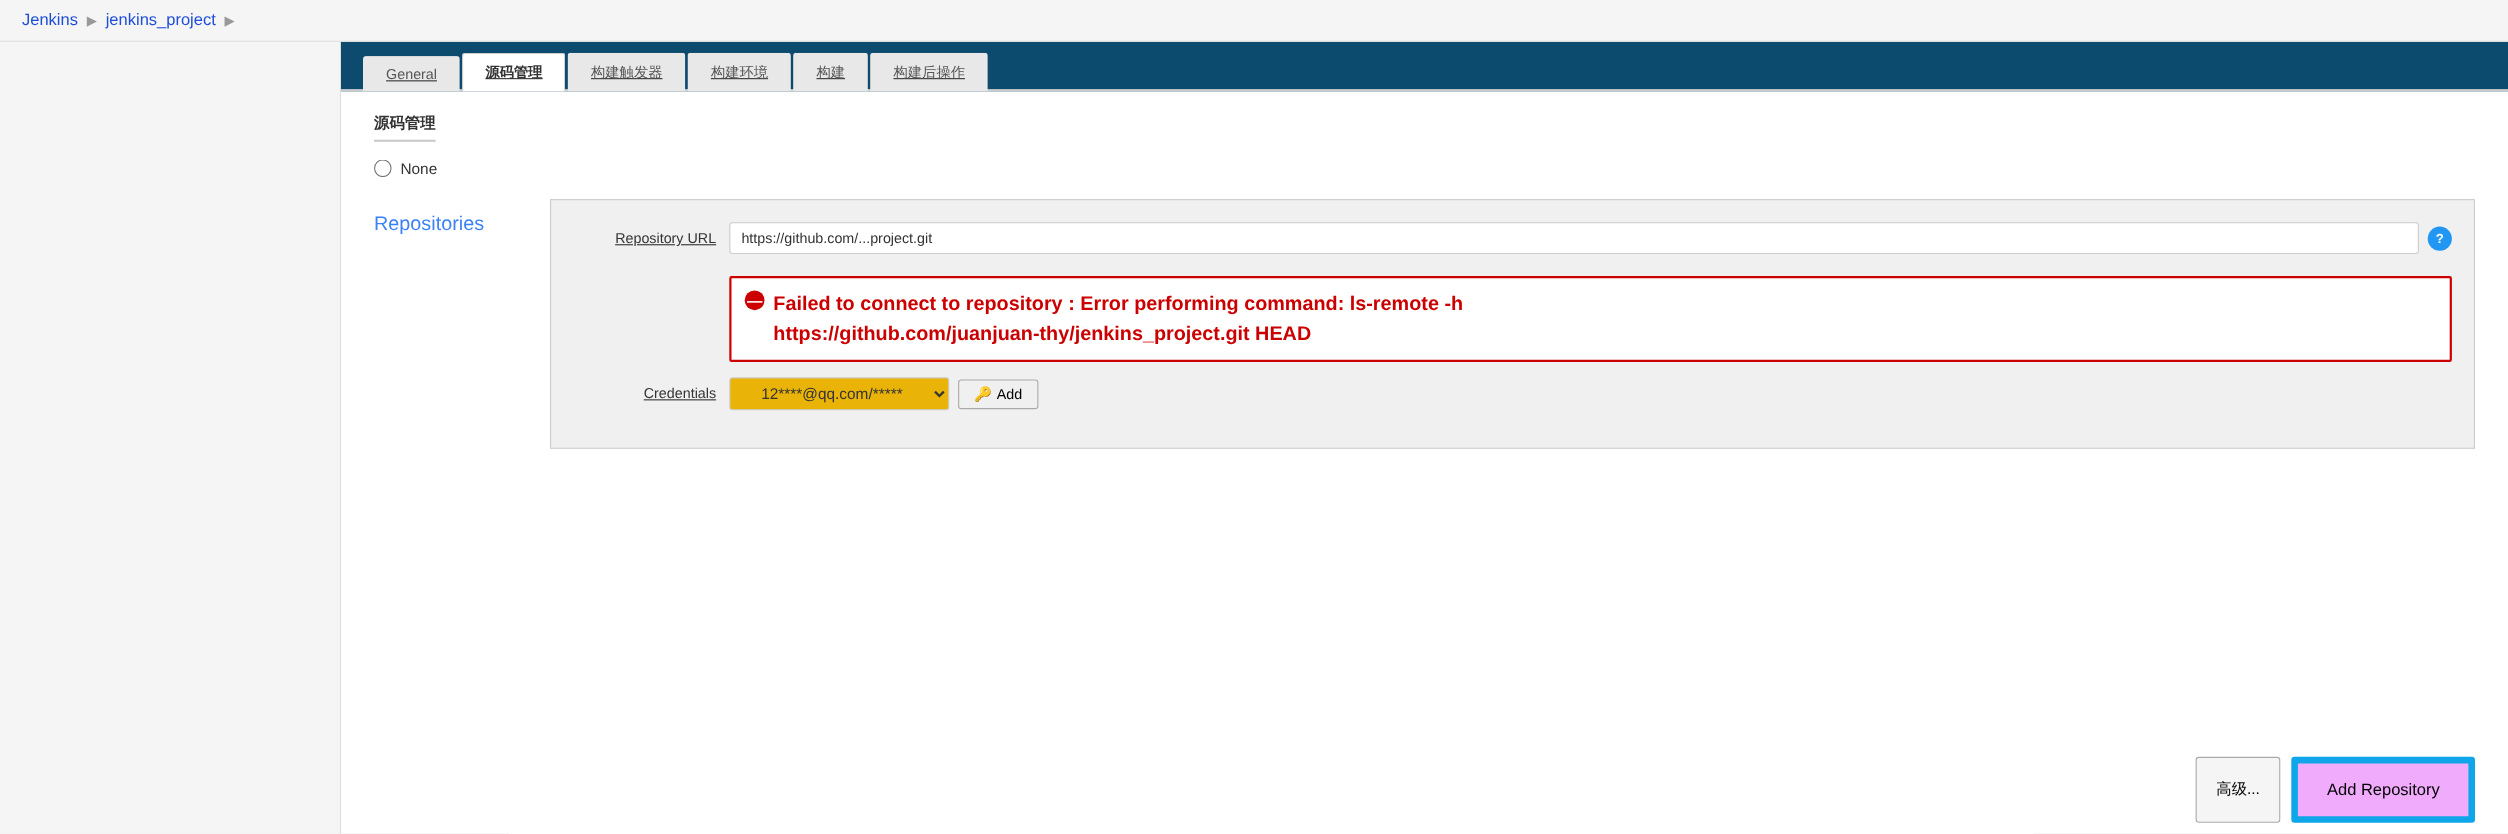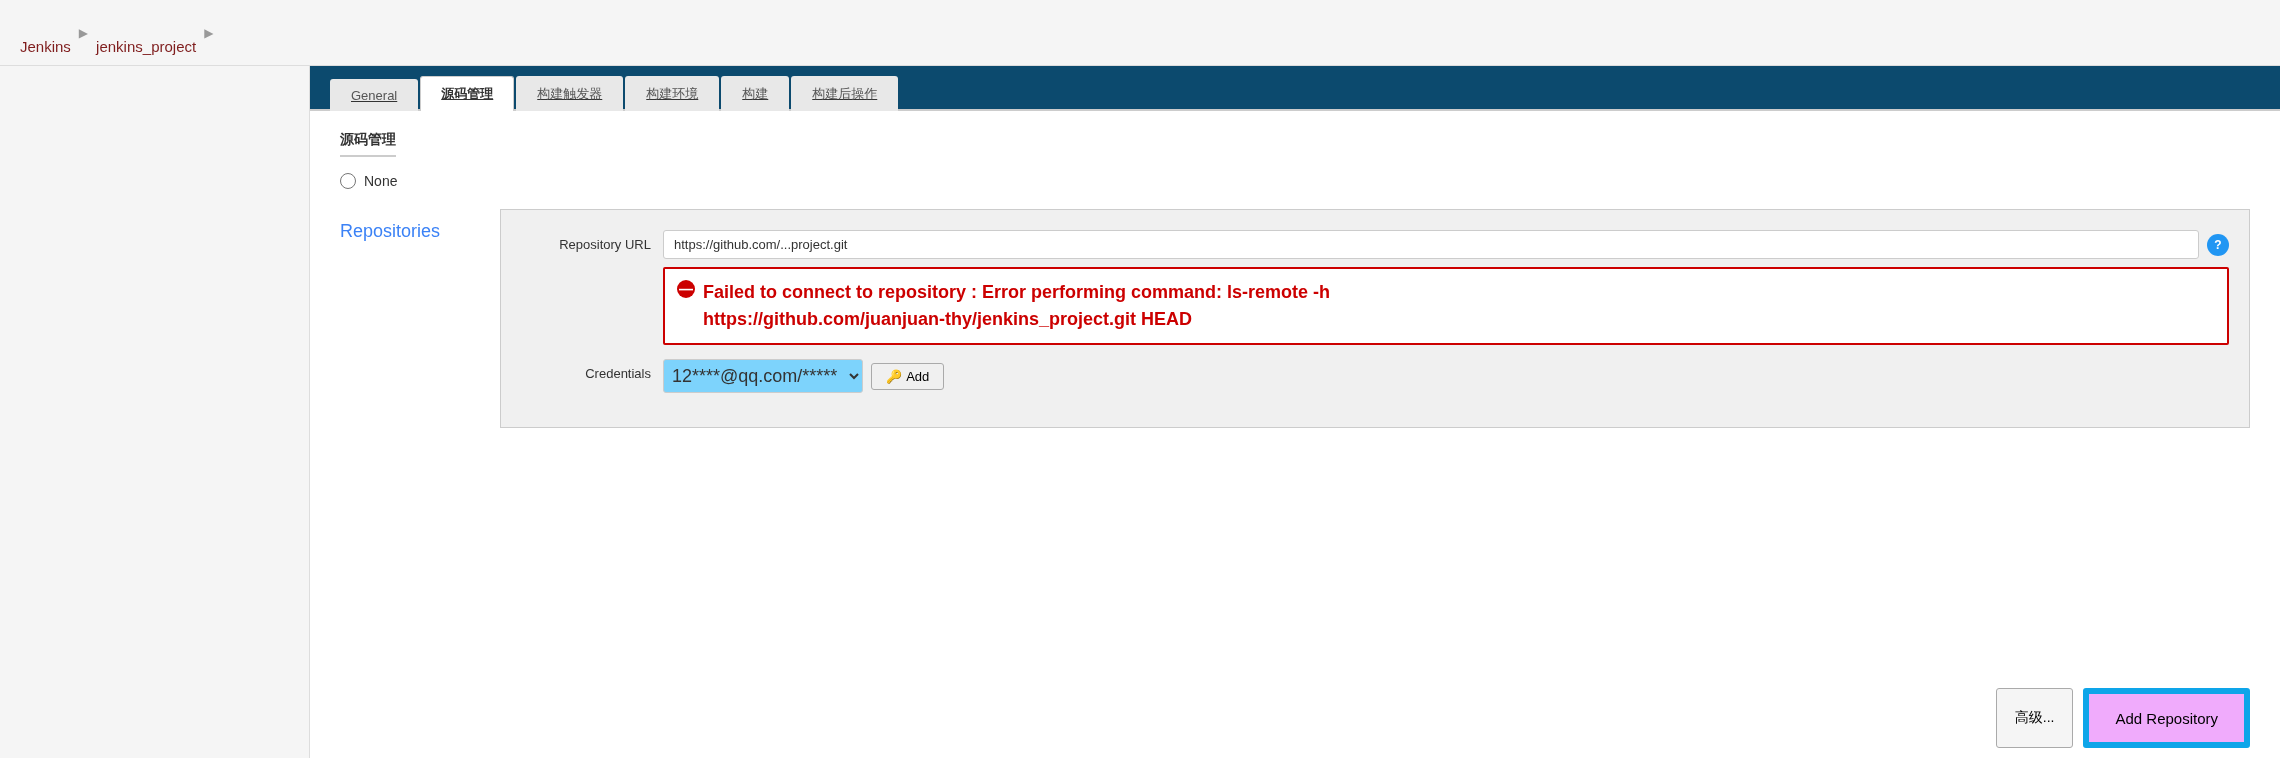--- a/index.html
+++ b/index.html
@@ -25,23 +25,22 @@
       align-items: center;
       gap: 8px;
       font-size: 16px;
       color: #333;
     }
     .breadcrumb-sep {
       color: #999;
       font-size: 12px;
     }
     .breadcrumb-item {
-      color: #7f1d1d;
+      color: #1d4ed8;
       font-size: 15px;
-      margin-top: 28px;
     }
     
     .main-content {
       display: flex;
       flex: 1;
       overflow: hidden;
     }
     
     .left-panel {
       width: 310px;
@@ -143,25 +142,27 @@
       margin-bottom: 14px;
       gap: 12px;
     }
     .form-label {
       width: 130px;
       padding-top: 7px;
       font-size: 13px;
       color: #333;
       flex-shrink: 0;
       text-align: right;
+      text-decoration: underline;
     }
     .form-control-area {
       flex: 1;
       display: flex;
       flex-direction: column;
+      gap: 12px;
     }
     .input-with-help {
       display: flex;
       align-items: center;
       gap: 8px;
     }
     .text-input {
       flex: 1;
       padding: 6px 10px;
       border: 1px solid #ccc;
@@ -210,24 +211,24 @@
       margin-top: 1px;
     }
     .error-text {
       color: #cc0000;
       font-size: 18px;
       line-height: 1.5;
       font-weight: bold;
     }
     
     .select-dropdown {
-      padding: 5px 4px;
+      padding: 5px 24px;
       border: 1px solid #ccc;
-      background: #7dd3fc;
-      font-size: 18px;
+      background: #eab308;
+      font-size: 14px;
       border-radius: 3px;
       color: #333;
       min-width: 200px;
       cursor: pointer;
       appearance: auto;
     }
     .add-btn {
       padding: 5px 14px;
       background: #f0f0f0;
       border: 1px solid #aaa;

